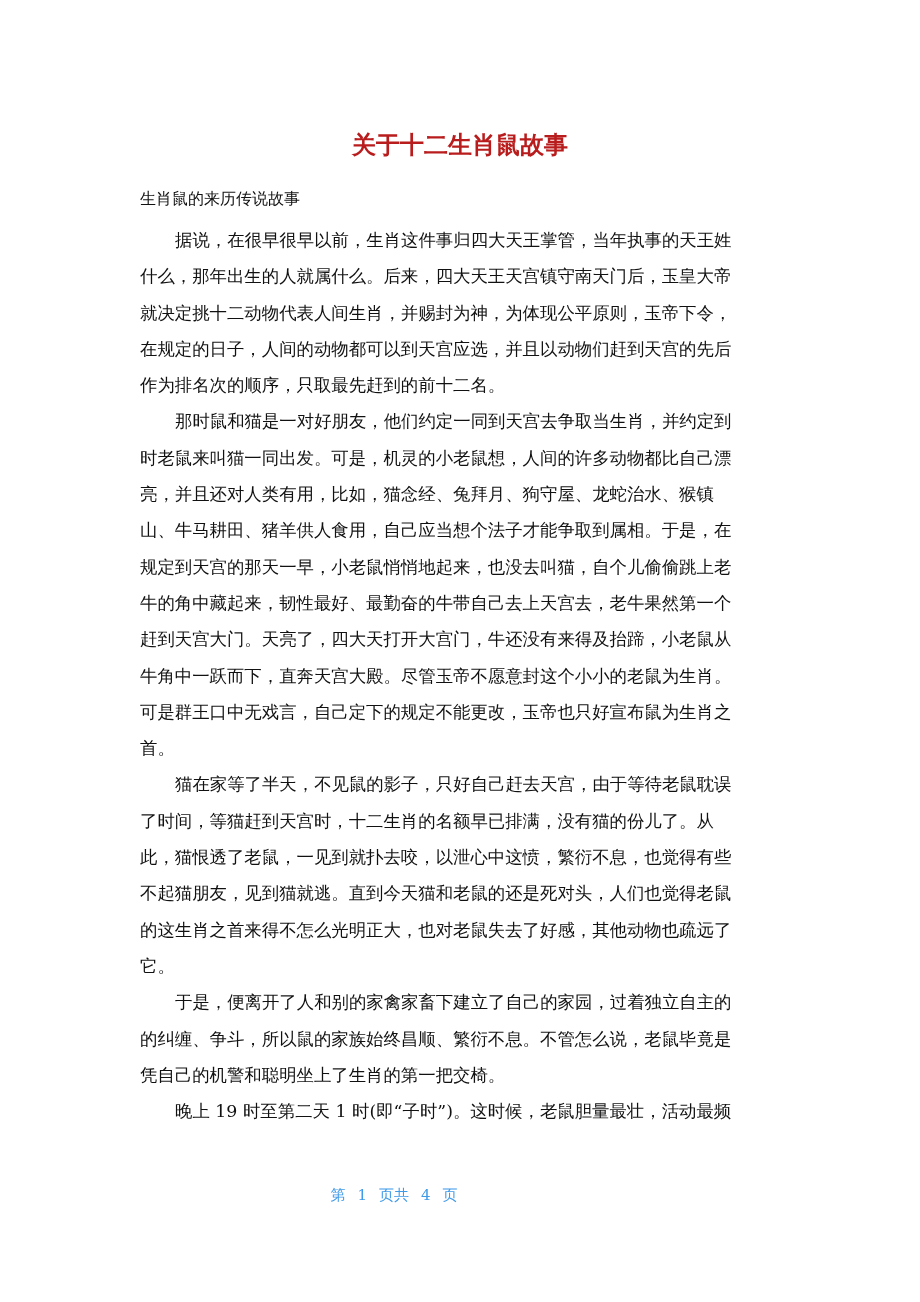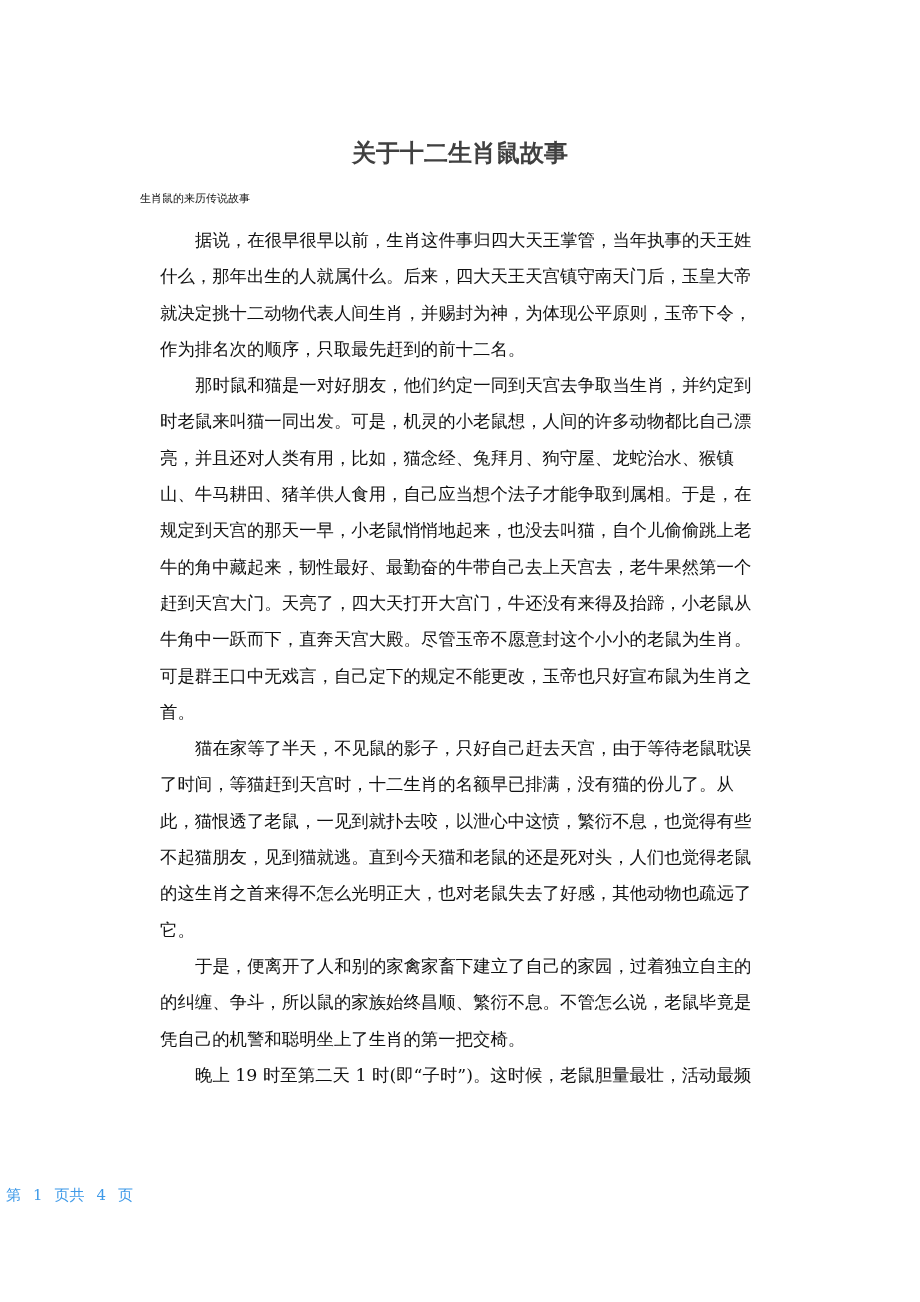--- a/index.html
+++ b/index.html
@@ -1,39 +1,40 @@
 <!DOCTYPE html>
 <html><head>
 <meta charset="utf-8">
 <style>
   html, body { margin: 0; padding: 0; background: #ffffff; }
   body { width: 920px; height: 1302px; position: relative; overflow: hidden;
          font-family: "DejaVu Serif", "Liberation Serif", serif; color: #111; }
   .page { position: absolute; left: 0; top: 0; width: 920px; height: 1302px; background: #fff; }
-  .title { position: absolute; left: 0; top: 136px; width: 920px; text-align: center;
+  .title { position: absolute; left: 0; top: 128px; width: 920px; text-align: center;
            font-family: "DejaVu Sans", "Liberation Sans", sans-serif; font-weight: bold;
-           font-size: 24px; line-height: 34px; color: #404040; letter-spacing: 0px; }
-  .subtitle { position: absolute; left: 140px; top: 187px; font-size: 11px; line-height: 24px; color: #111; }
+           font-size: 24px; line-height: 34px; color: #b91c1c; letter-spacing: 0px; }
+  .subtitle { position: absolute; left: 140px; top: 187px; font-size: 16px; line-height: 24px; color: #111; }
   .body { position: absolute; left: 140px; top: 222px; width: 640px; }
-  .line { display: block; height: 36.3px; line-height: 36.3px; font-size: 17.4px; white-space: nowrap; color: #111; margin-left: 20px; }
+  .line { display: block; height: 36.3px; line-height: 36.3px; font-size: 17.4px; white-space: nowrap; color: #111; }
   .line.indent { padding-left: 35px; }
-  .footer { position: absolute; left: 0; top: 1186px; width: 788px; 
+  .footer { position: absolute; left: 0; top: 1186px; width: 788px; text-align: center;
             font-size: 15px; color: #3f9ae8; word-spacing: 12px; }
   .footer span { margin: 0 6px; }
 </style>
 </head>
 <body>
 
 <div class="page">
   <div class="title">关于十二生肖鼠故事</div>
   <div class="subtitle">生肖鼠的来历传说故事</div>
   <div class="body" id="body">
       <span class="line indent">据说，在很早很早以前，生肖这件事归四大天王掌管，当年执事的天王姓</span>
       <span class="line">什么，那年出生的人就属什么。后来，四大天王天宫镇守南天门后，玉皇大帝</span>
       <span class="line">就决定挑十二动物代表人间生肖，并赐封为神，为体现公平原则，玉帝下令，</span>
+      <span class="line">在规定的日子，人间的动物都可以到天宫应选，并且以动物们赶到天宫的先后</span>
       <span class="line">作为排名次的顺序，只取最先赶到的前十二名。</span>
       <span class="line indent">那时鼠和猫是一对好朋友，他们约定一同到天宫去争取当生肖，并约定到</span>
       <span class="line">时老鼠来叫猫一同出发。可是，机灵的小老鼠想，人间的许多动物都比自己漂</span>
       <span class="line">亮，并且还对人类有用，比如，猫念经、兔拜月、狗守屋、龙蛇治水、猴镇</span>
       <span class="line">山、牛马耕田、猪羊供人食用，自己应当想个法子才能争取到属相。于是，在</span>
       <span class="line">规定到天宫的那天一早，小老鼠悄悄地起来，也没去叫猫，自个儿偷偷跳上老</span>
       <span class="line">牛的角中藏起来，韧性最好、最勤奋的牛带自己去上天宫去，老牛果然第一个</span>
       <span class="line">赶到天宫大门。天亮了，四大天打开大宫门，牛还没有来得及抬蹄，小老鼠从</span>
       <span class="line">牛角中一跃而下，直奔天宫大殿。尽管玉帝不愿意封这个小小的老鼠为生肖。</span>
       <span class="line">可是群王口中无戏言，自己定下的规定不能更改，玉帝也只好宣布鼠为生肖之</span>

